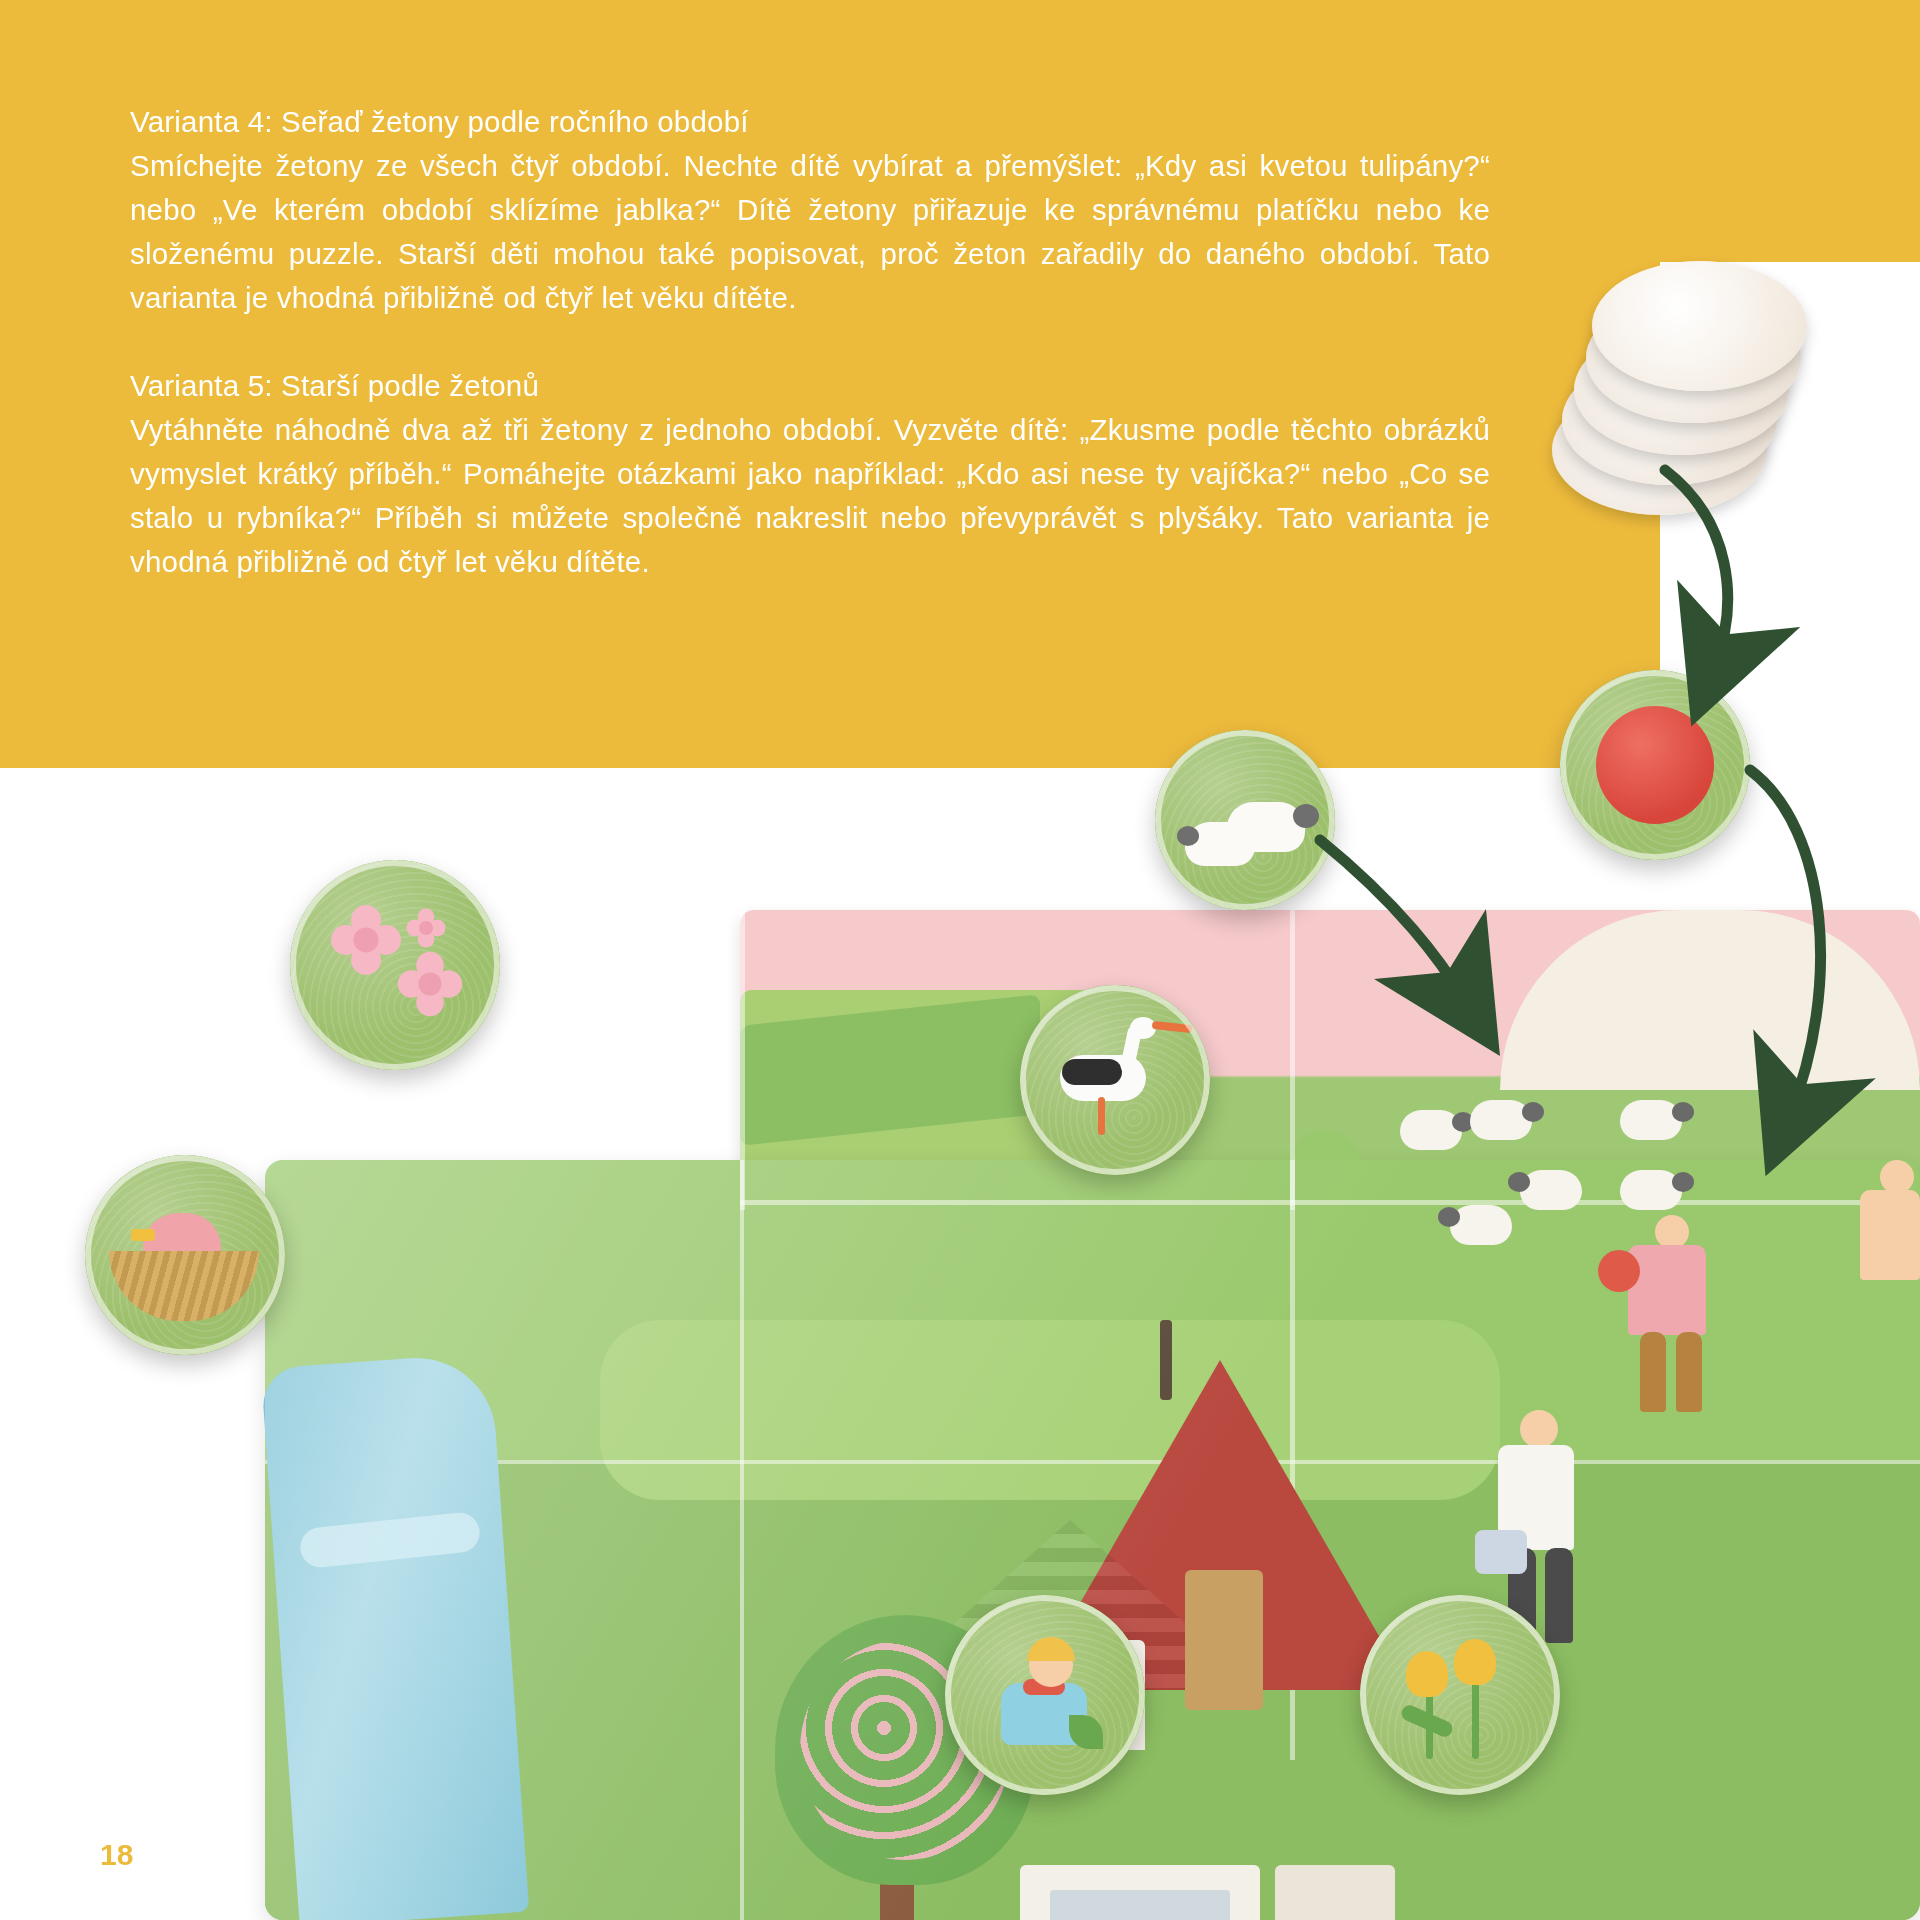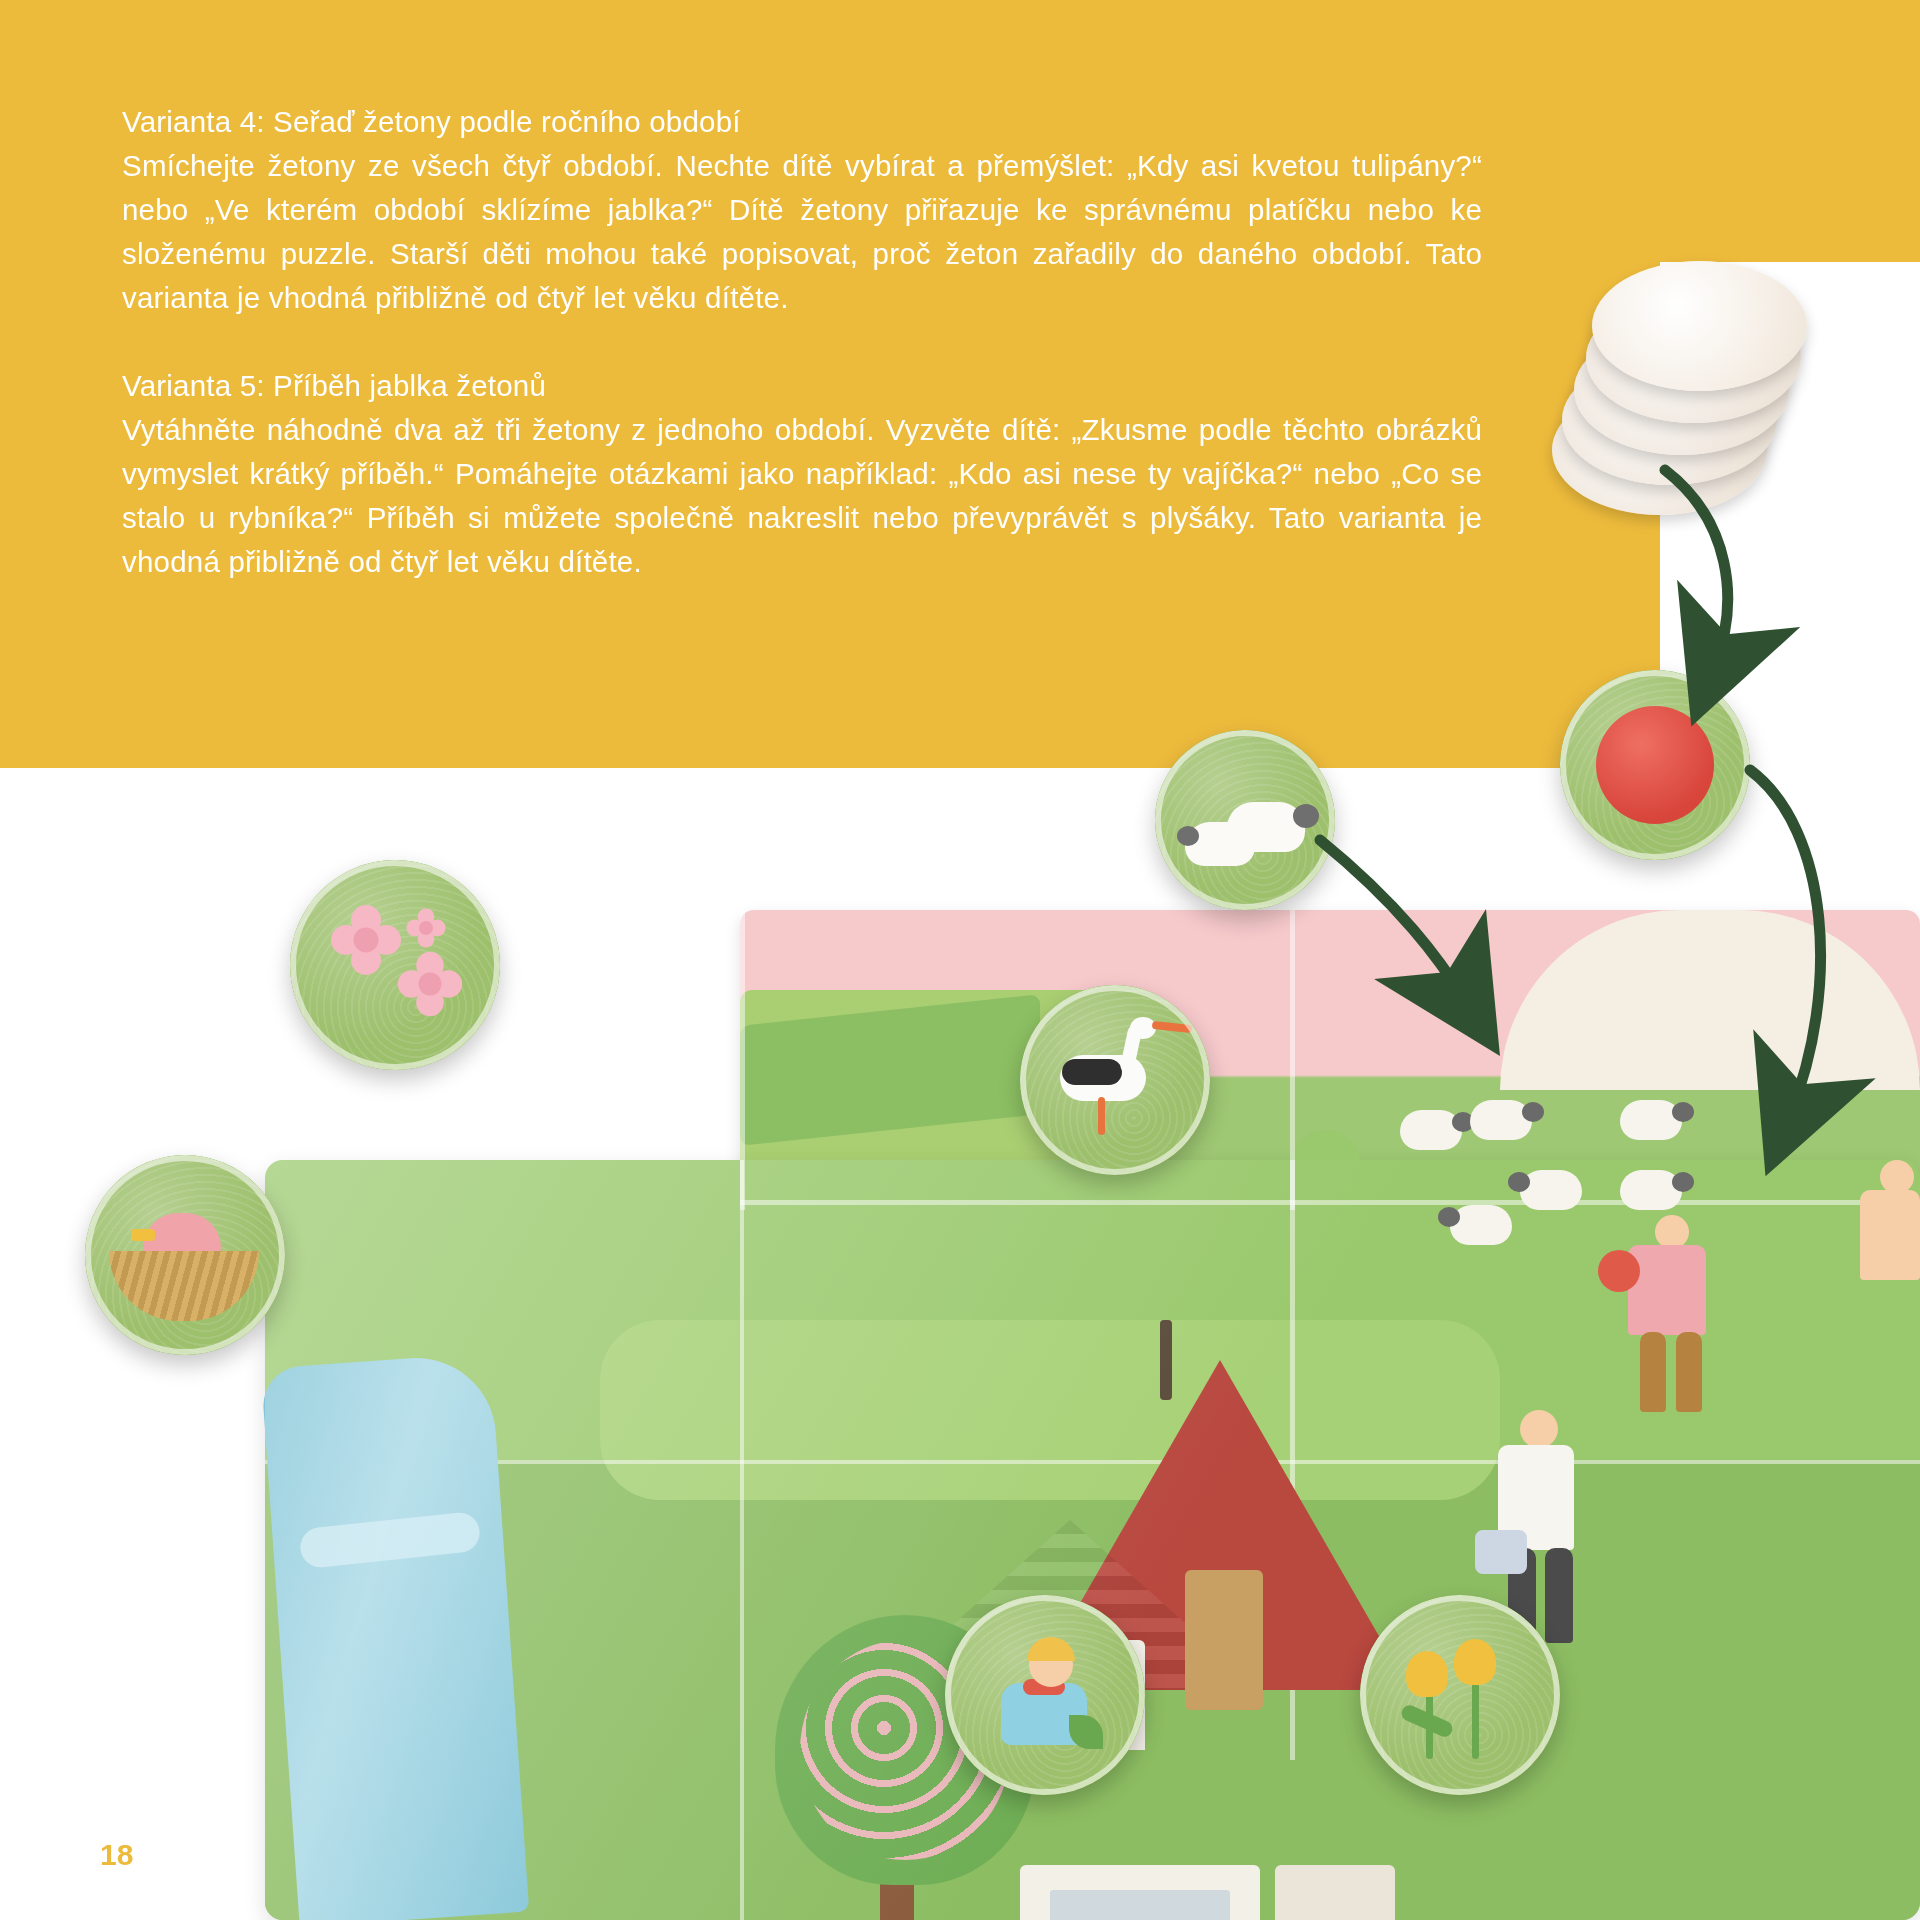--- a/index.html
+++ b/index.html
@@ -29,21 +29,21 @@
     position: absolute;
     left: 1660px;
     top: 0;
     width: 260px;
     height: 262px;
     background: #edbb3c;
   }
 
   #text-block {
     position: absolute;
-    left: 122px;
+    left: 130px;
     top: 100px;
     width: 1360px;
     color: #ffffff;
     font-size: 29.5px;
     line-height: 44px;
     letter-spacing: 0.2px;
   }
   #text-block p {
     margin: 0;
   }
@@ -446,21 +446,21 @@
 </head>
 <body>
 
 <div id="yellow-panel"></div>
 <div id="yellow-panel-notch"></div>
 
 <div id="text-block">
   <p>Varianta 4: Seřaď žetony podle ročního období</p>
   <p class="para-just">Smíchejte žetony ze všech čtyř období. Nechte dítě vybírat a přemýšlet: „Kdy asi kvetou tulipány?“ nebo „Ve kterém období sklízíme jablka?“ Dítě žetony přiřazuje ke správnému platíčku nebo ke složenému puzzle. Starší děti mohou také popisovat, proč žeton zařadily do daného období. Tato varianta je vhodná přibližně od čtyř let věku dítěte.</p>
   <div class="spacer"></div>
-  <p>Varianta 5: Příběh jablka žetonů</p>
+  <p>Varianta 5: Starší podle žetonů</p>
   <p class="para-just">Vytáhněte náhodně dva až tři žetony z jednoho období. Vyzvěte dítě: „Zkusme podle těchto obrázků vymyslet krátký příběh.“ Pomáhejte otázkami jako například: „Kdo asi nese ty vajíčka?“ nebo „Co se stalo u rybníka?“ Příběh si můžete společně nakreslit nebo převyprávět s plyšáky. Tato varianta je vhodná přibližně od čtyř let věku dítěte.</p>
 </div>
 
 <div id="page-number">18</div>
 
 <div id="illustration">
 
   <div class="puzzle" id="piece-sky"></div>
   <div id="piece-sky-hill"></div>
 

